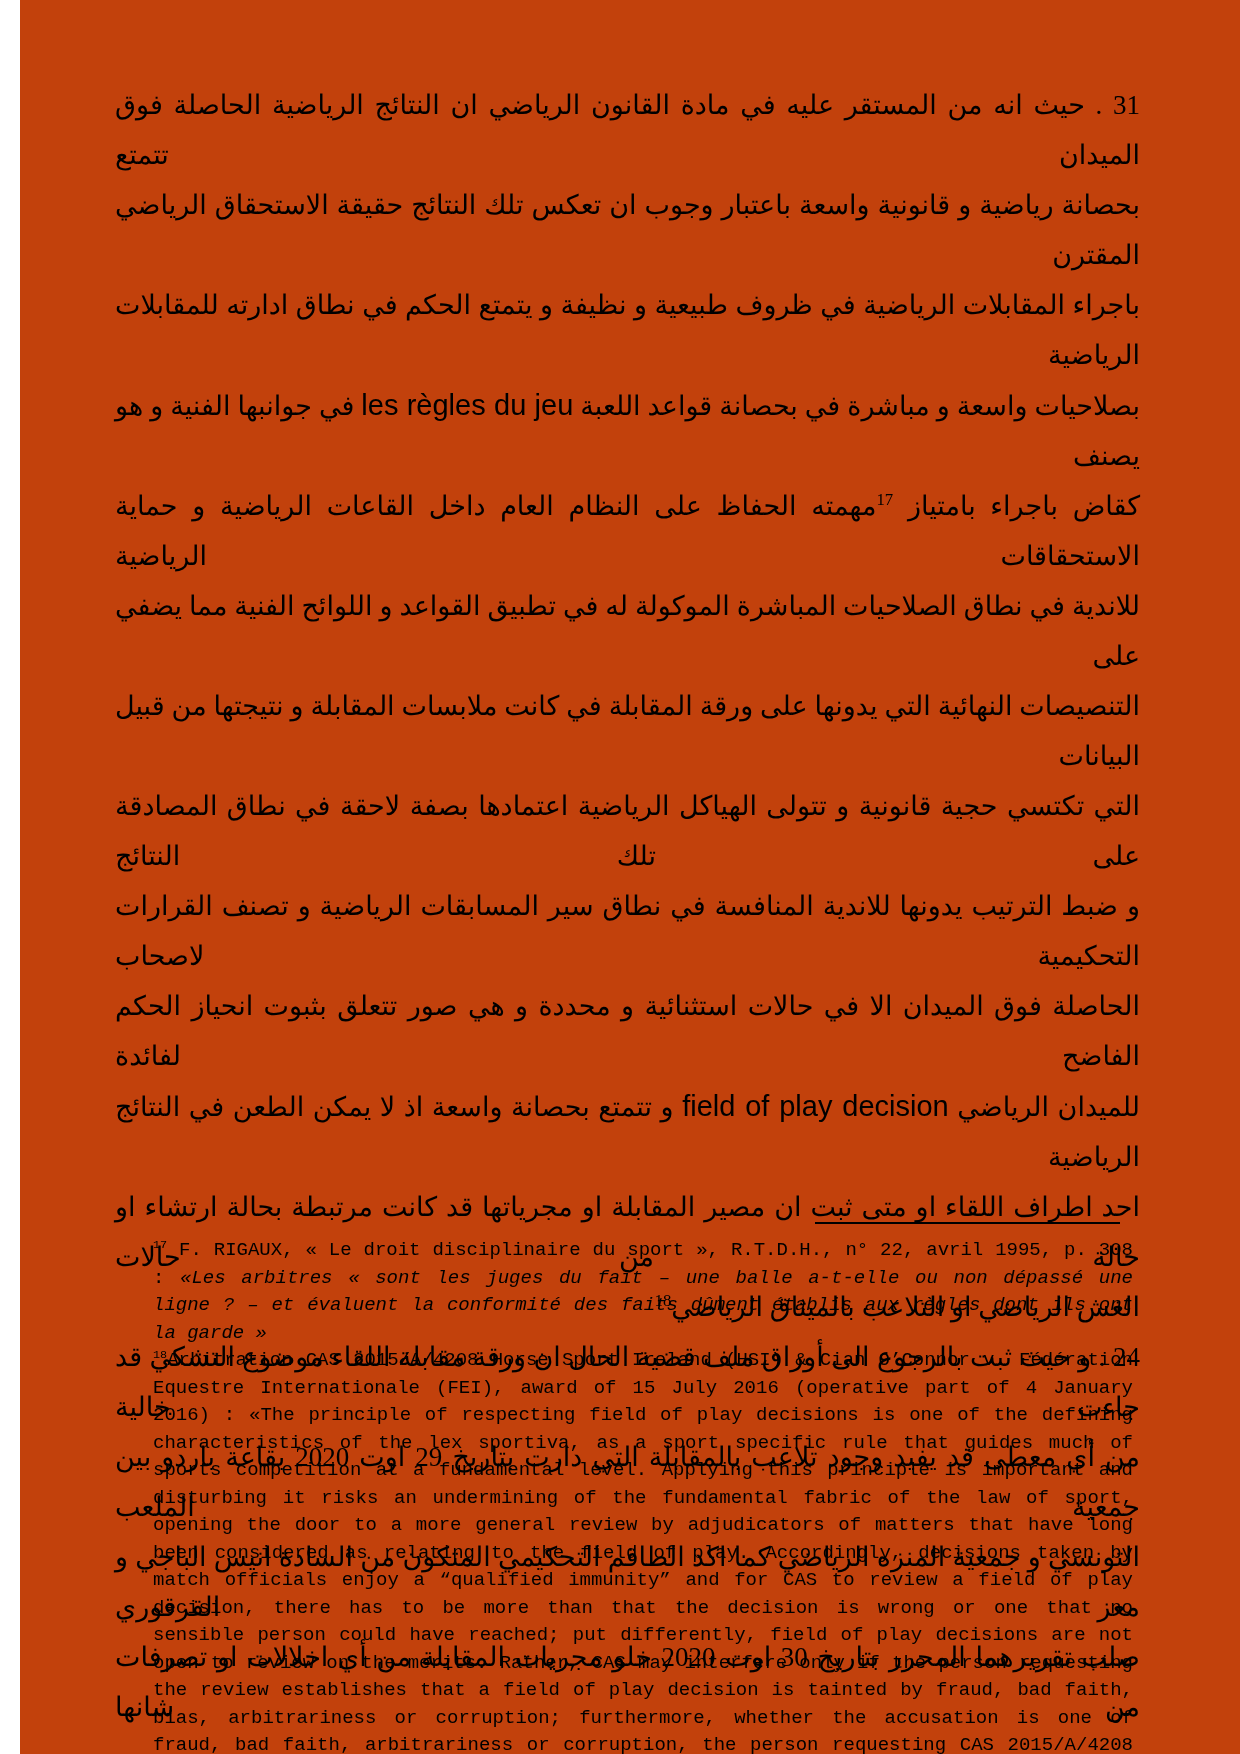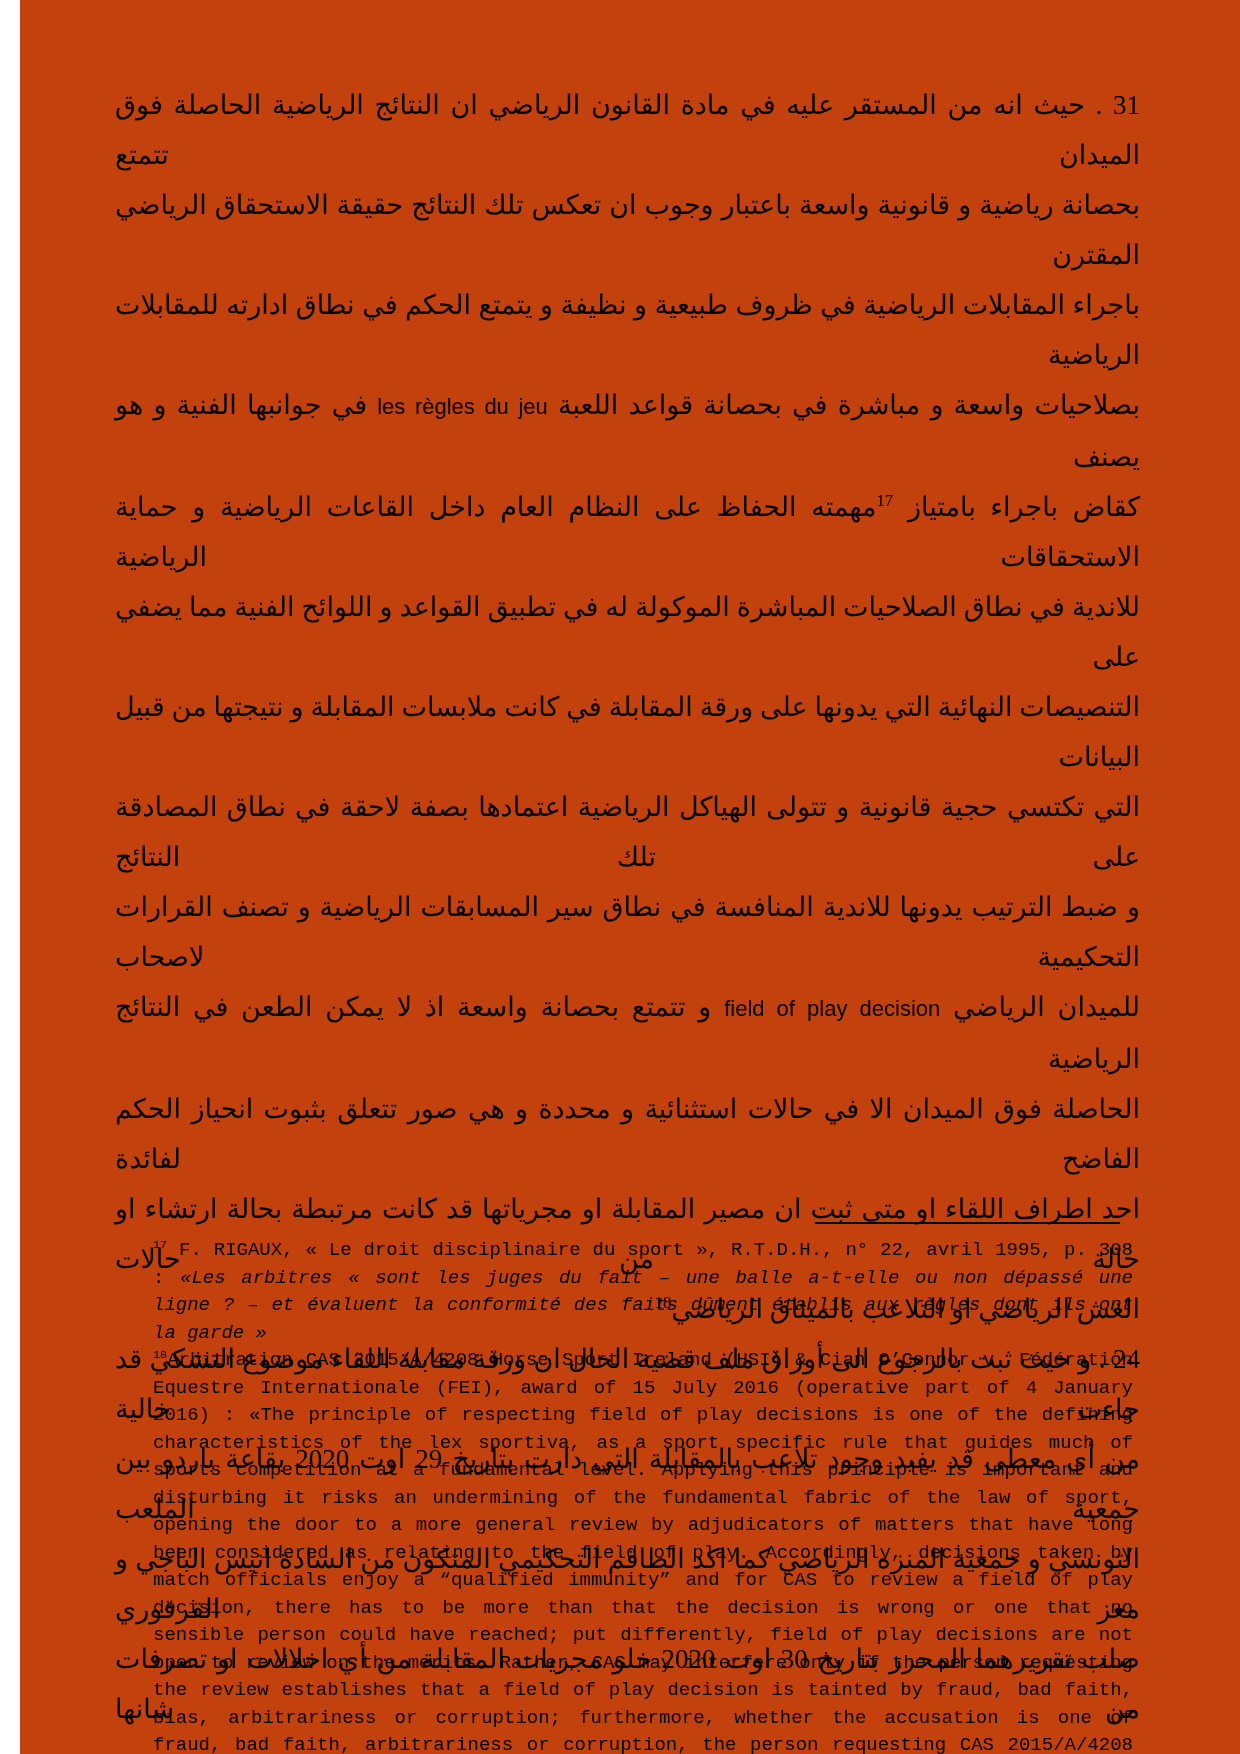--- a/index.html
+++ b/index.html
@@ -29,21 +29,21 @@
   .body-line {
     text-align: justify;
     text-align-last: justify;
     white-space: normal;
   }
   .body-line.last {
     text-align-last: right;
   }
   .latin {
     font-family: "Liberation Sans", "DejaVu Sans", sans-serif;
-    font-size: 22px;
+    font-size: 29px;
   }
   sup.fnref {
     font-size: 0.62em;
     vertical-align: super;
     line-height: 0;
   }
   
   .footnote-sep {
     position: absolute;
     top: 1222px;
@@ -78,22 +78,22 @@
       <div>
         <div class="body-line"><span>31 . حيث انه من المستقر عليه في مادة القانون الرياضي ان النتائج الرياضية الحاصلة فوق الميدان تتمتع</span></div>
         <div class="body-line"><span>بحصانة رياضية و قانونية واسعة باعتبار وجوب ان تعكس تلك النتائج حقيقة الاستحقاق الرياضي المقترن</span></div>
         <div class="body-line"><span>باجراء المقابلات الرياضية في ظروف طبيعية و نظيفة و يتمتع الحكم في نطاق ادارته للمقابلات الرياضية</span></div>
         <div class="body-line"><span>بصلاحيات واسعة و مباشرة في بحصانة قواعد اللعبة </span><span class="latin">les règles du jeu</span><span> في جوانبها الفنية و هو يصنف</span></div>
         <div class="body-line"><span>كقاض باجراء بامتياز </span><sup class="fnref">17</sup><span>مهمته الحفاظ على النظام العام داخل القاعات الرياضية و حماية الاستحقاقات الرياضية</span></div>
         <div class="body-line"><span>للاندية في نطاق الصلاحيات المباشرة الموكولة له في تطبيق القواعد و اللوائح الفنية مما يضفي على</span></div>
         <div class="body-line"><span>التنصيصات النهائية التي يدونها على ورقة المقابلة في كانت ملابسات المقابلة و نتيجتها من قبيل البيانات</span></div>
         <div class="body-line"><span>التي تكتسي حجية قانونية و تتولى الهياكل الرياضية اعتمادها بصفة لاحقة في نطاق المصادقة على تلك النتائج</span></div>
         <div class="body-line"><span>و ضبط الترتيب يدونها للاندية المنافسة في نطاق سير المسابقات الرياضية و تصنف القرارات التحكيمية لاصحاب</span></div>
+        <div class="body-line"><span>الحاصلة فوق الميدان الا في حالات استثنائية و محددة و هي صور تتعلق بثبوت انحياز الحكم الفاضح لفائدة</span></div>
         <div class="body-line"><span>للميدان الرياضي </span><span class="latin">field of play decision</span><span> و تتمتع بحصانة واسعة اذ لا يمكن الطعن في النتائج الرياضية</span></div>
-        <div class="body-line"><span>الحاصلة فوق الميدان الا في حالات استثنائية و محددة و هي صور تتعلق بثبوت انحياز الحكم الفاضح لفائدة</span></div>
         <div class="body-line"><span>احد اطراف اللقاء او متى ثبت ان مصير المقابلة او مجرياتها قد كانت مرتبطة بحالة ارتشاء او حالة من حالات</span></div>
         <div class="body-line last"><span>الغش الرياضي او التلاعب بالميثاق الرياضي</span><sup class="fnref">18</sup></div>
       </div>
       <div>
         <div class="body-line"><span>24 . و حيث ثبت بالرجوع الى أوراق ملف قضية الحال ان ورقة مقابلة اللقاء موضوع التشكي قد جاءت خالية</span></div>
         <div class="body-line"><span>من أي معطى قد يفيد وجود تلاعب بالمقابلة التي دارت بتاريخ 29 اوت 2020 بقاعة باردو بين جمعية الملعب</span></div>
         <div class="body-line"><span>التونسي و جمعية المنزه الرياضي كما اكد الطاقم التحكيمي المتكون من السادة انيس الباجي و معز القرقوري</span></div>
         <div class="body-line"><span>صلب تقريرهما المحرر بتاريخ 30 اوت 2020 خلو مجريات المقابلة من أي اخلالات او تصرفات من شانها</span></div>
       </div>
     </div>

